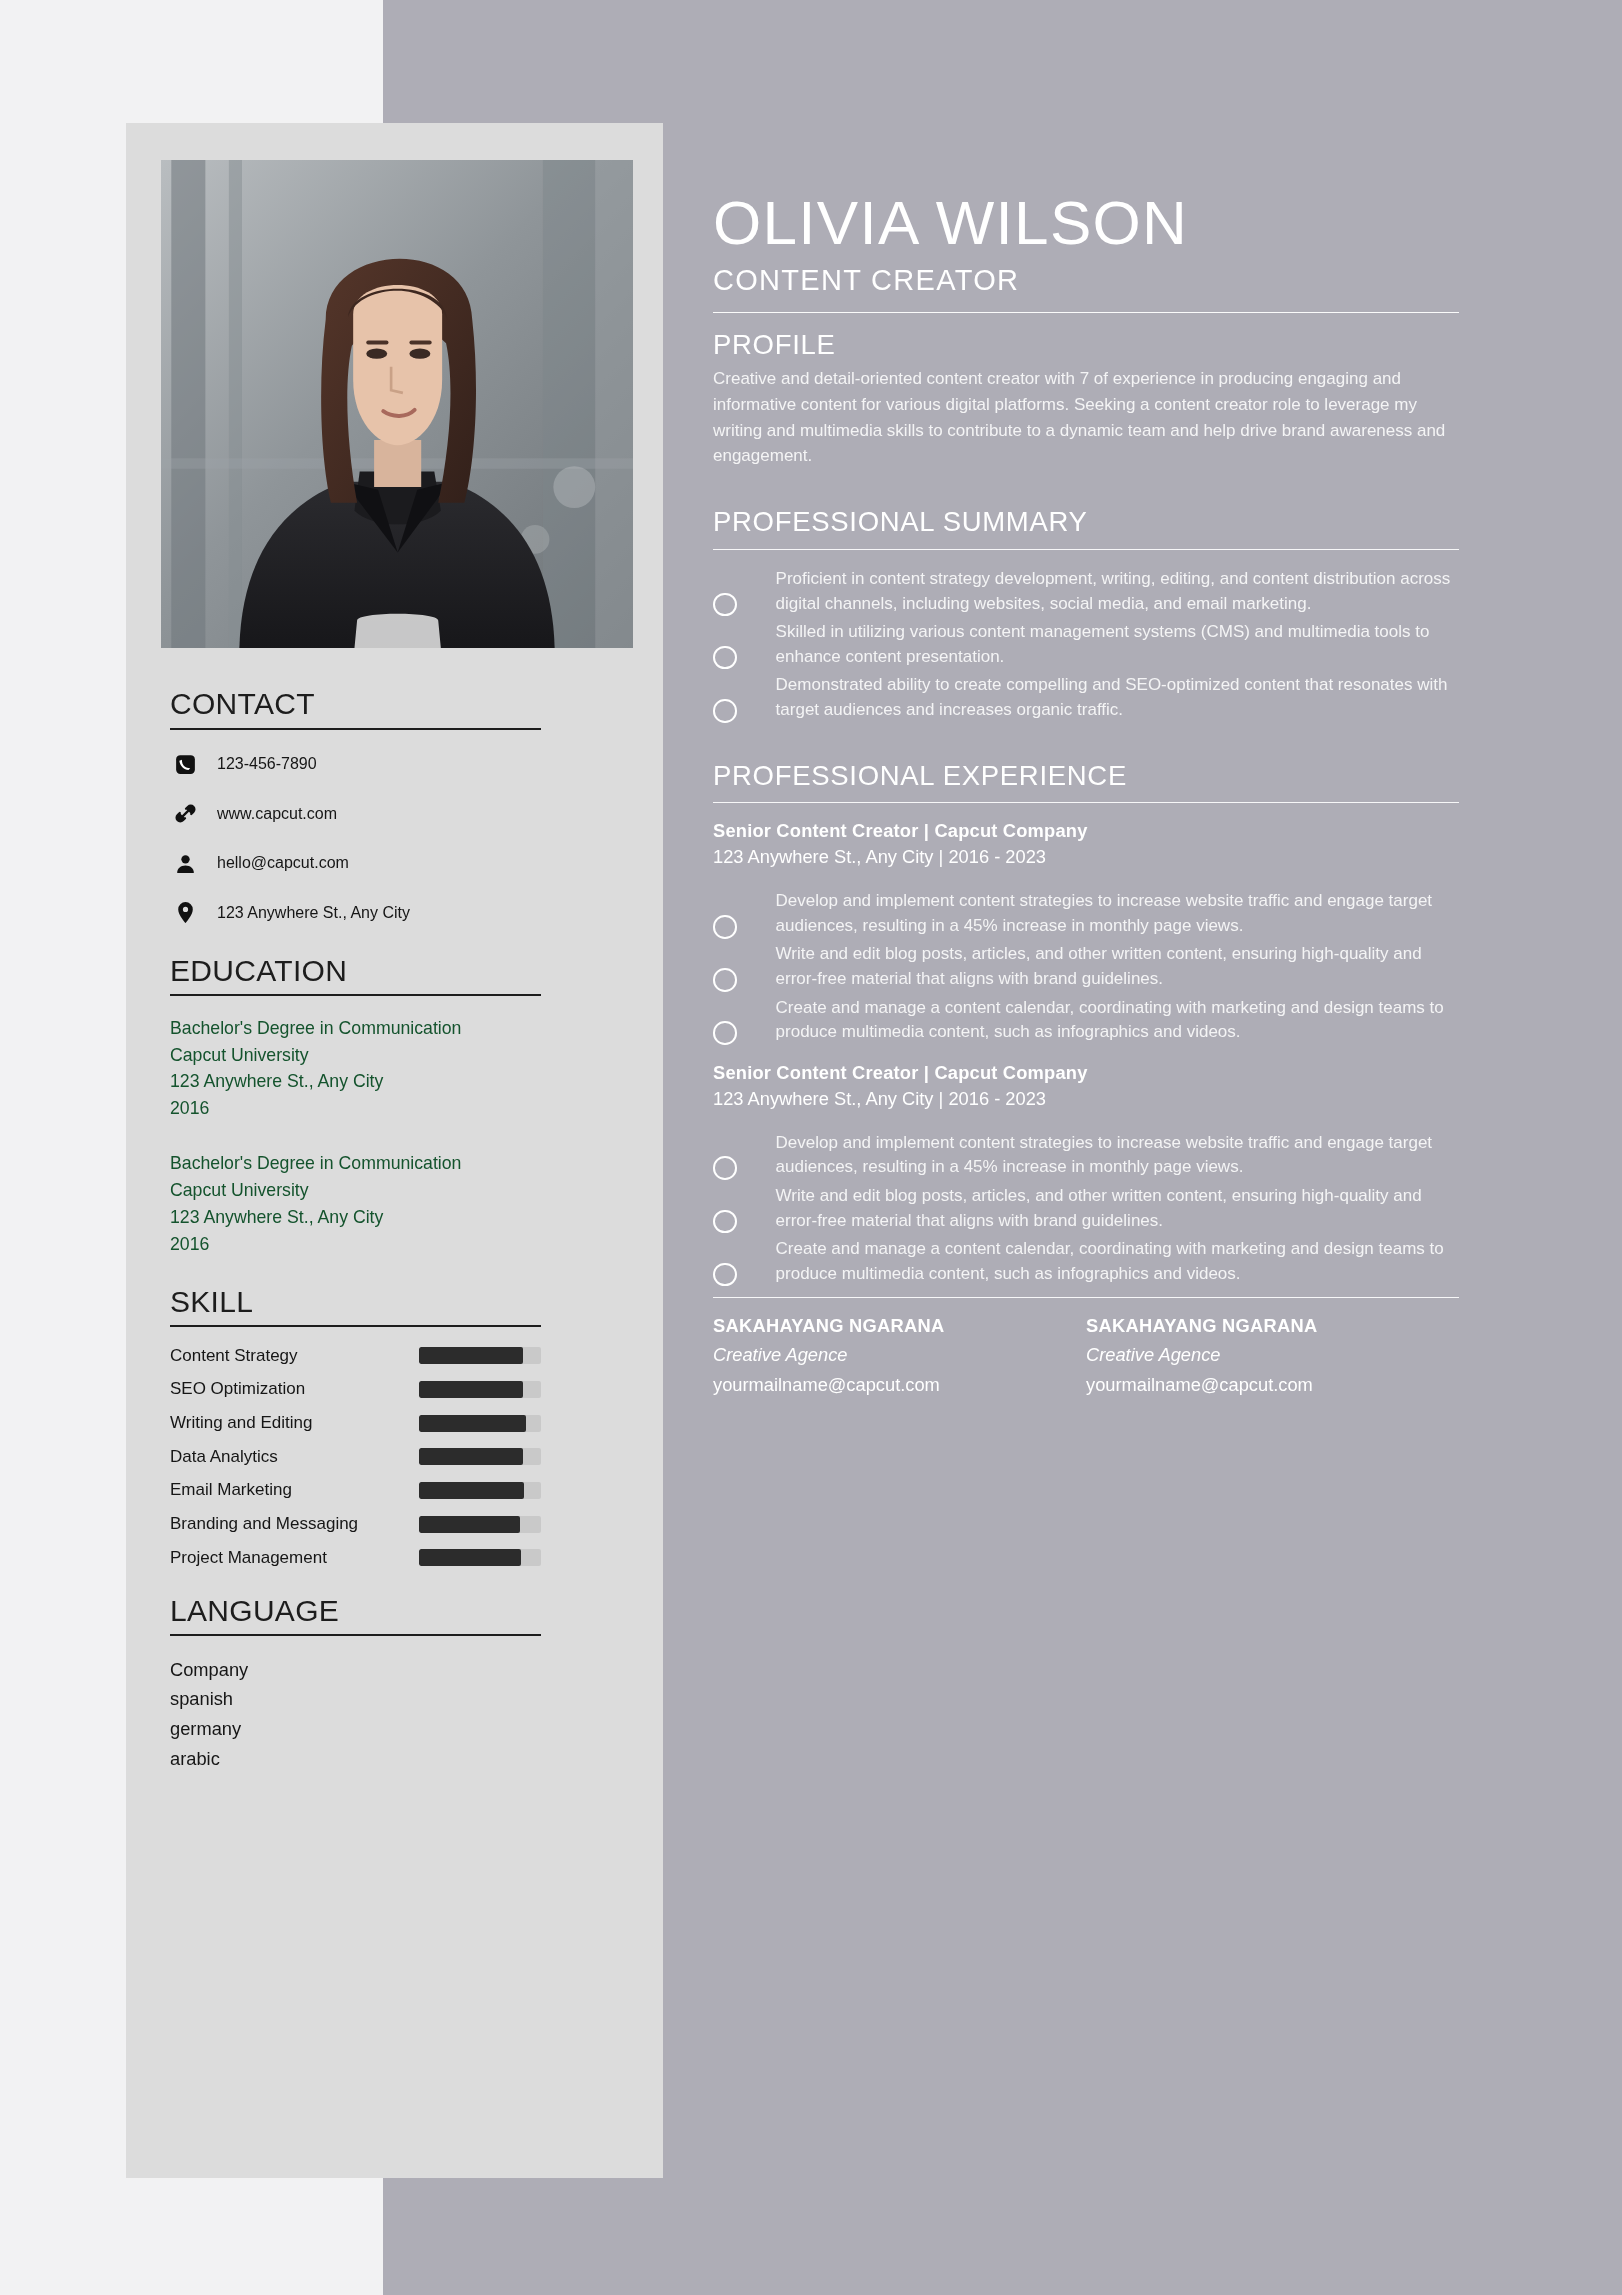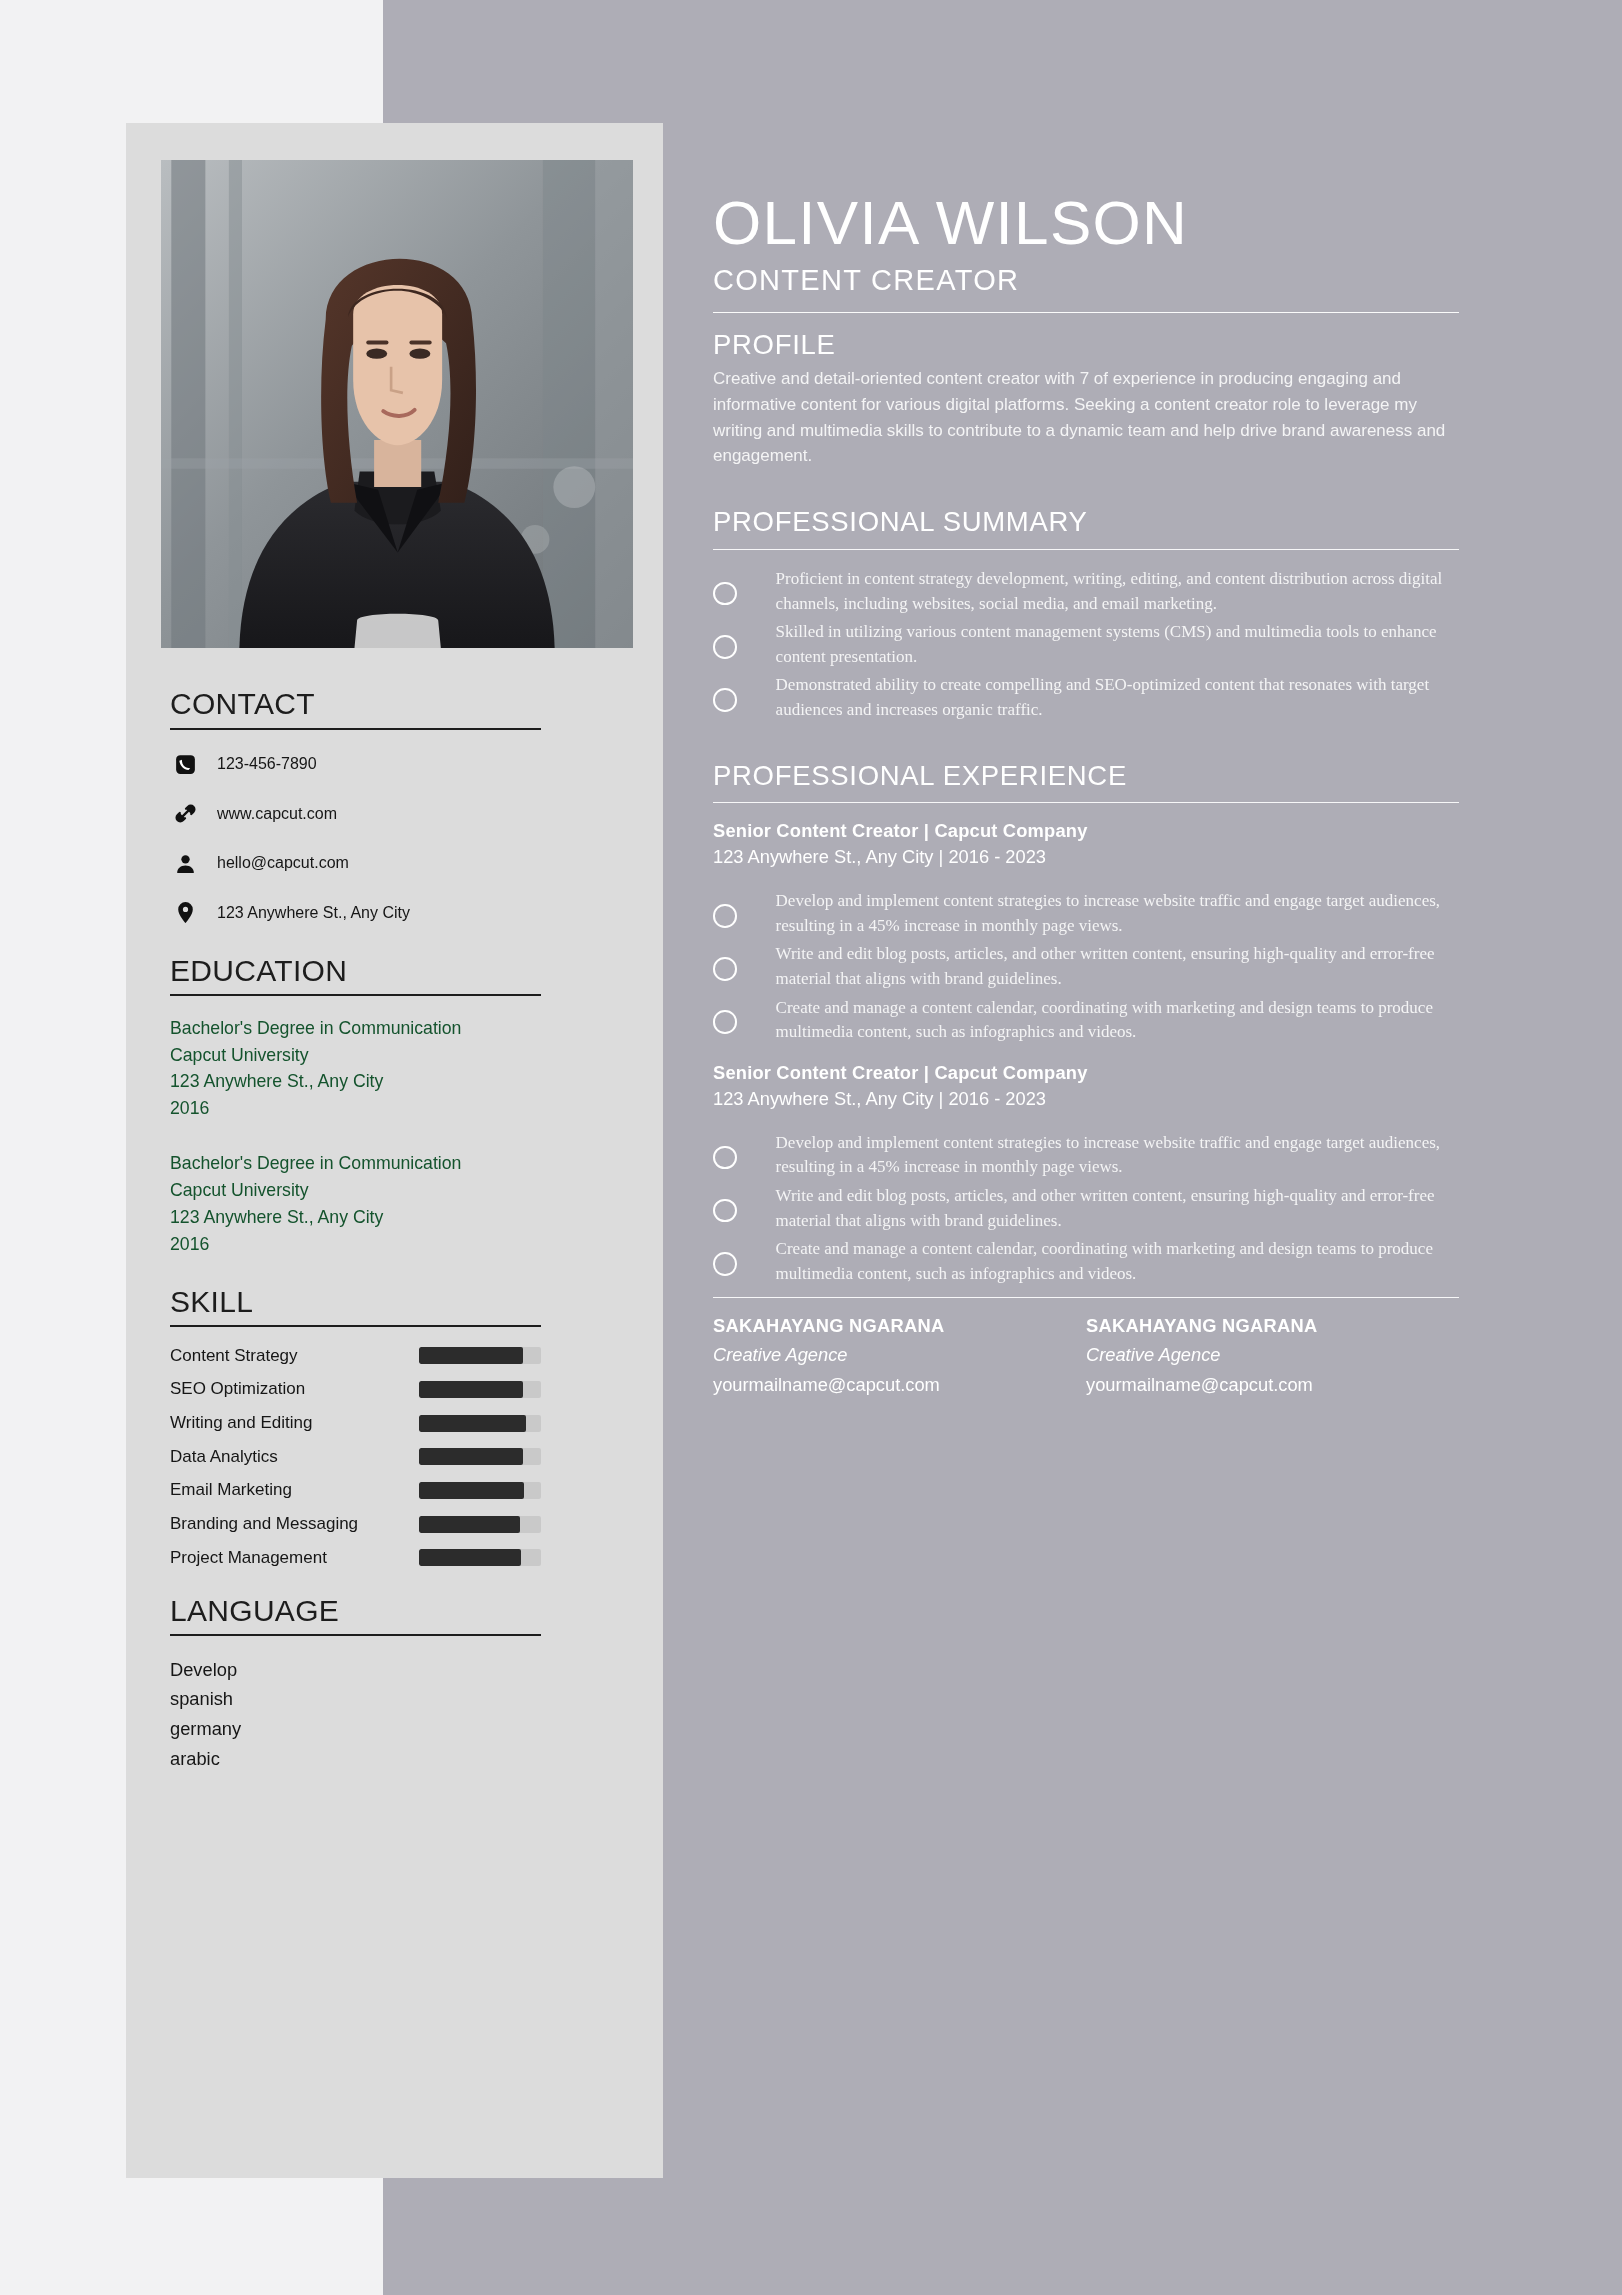--- a/index.html
+++ b/index.html
@@ -147,23 +147,22 @@
     font-size: 17px;
     line-height: 1.52;
     color: #f4f4f5;
     margin-top: 5.2px;
   }
 
   
   .bullets { margin-top: 6.5px; }
   .bullet {
     display: flex;
-    align-items: center;
+    align-items: flex-end;
     margin-bottom: 3.9px;
-    font-family: Liberation Serif, serif;
   }
   .ring {
     flex: 0 0 23.6px;
     width: 23.6px; height: 23.6px;
     border: 2px solid #ffffff;
     border-radius: 50%;
     margin-right: 39px;
     margin-top: 3.9px;
   }
   .bullet-text {
@@ -359,21 +358,21 @@
         <span class="skill-name">Project Management</span>
         <span class="skill-bar">
             <i class="skill-fill" style="width: 84%;"></i>
           </span>
       </div>
     </div>
 
     <div class="sec-title">LANGUAGE</div>
     <div class="sec-rule"></div>
     <div>
-      <div class="lang-line">Develop</div>
+      <div class="lang-line">Company</div>
       <div class="lang-line">spanish</div>
       <div class="lang-line">germany</div>
       <div class="lang-line">arabic</div>
     </div>
   </div>
 
   <div class="right-col">
 
     <div class="name">OLIVIA WILSON</div>
     <div class="role">CONTENT CREATOR</div>

